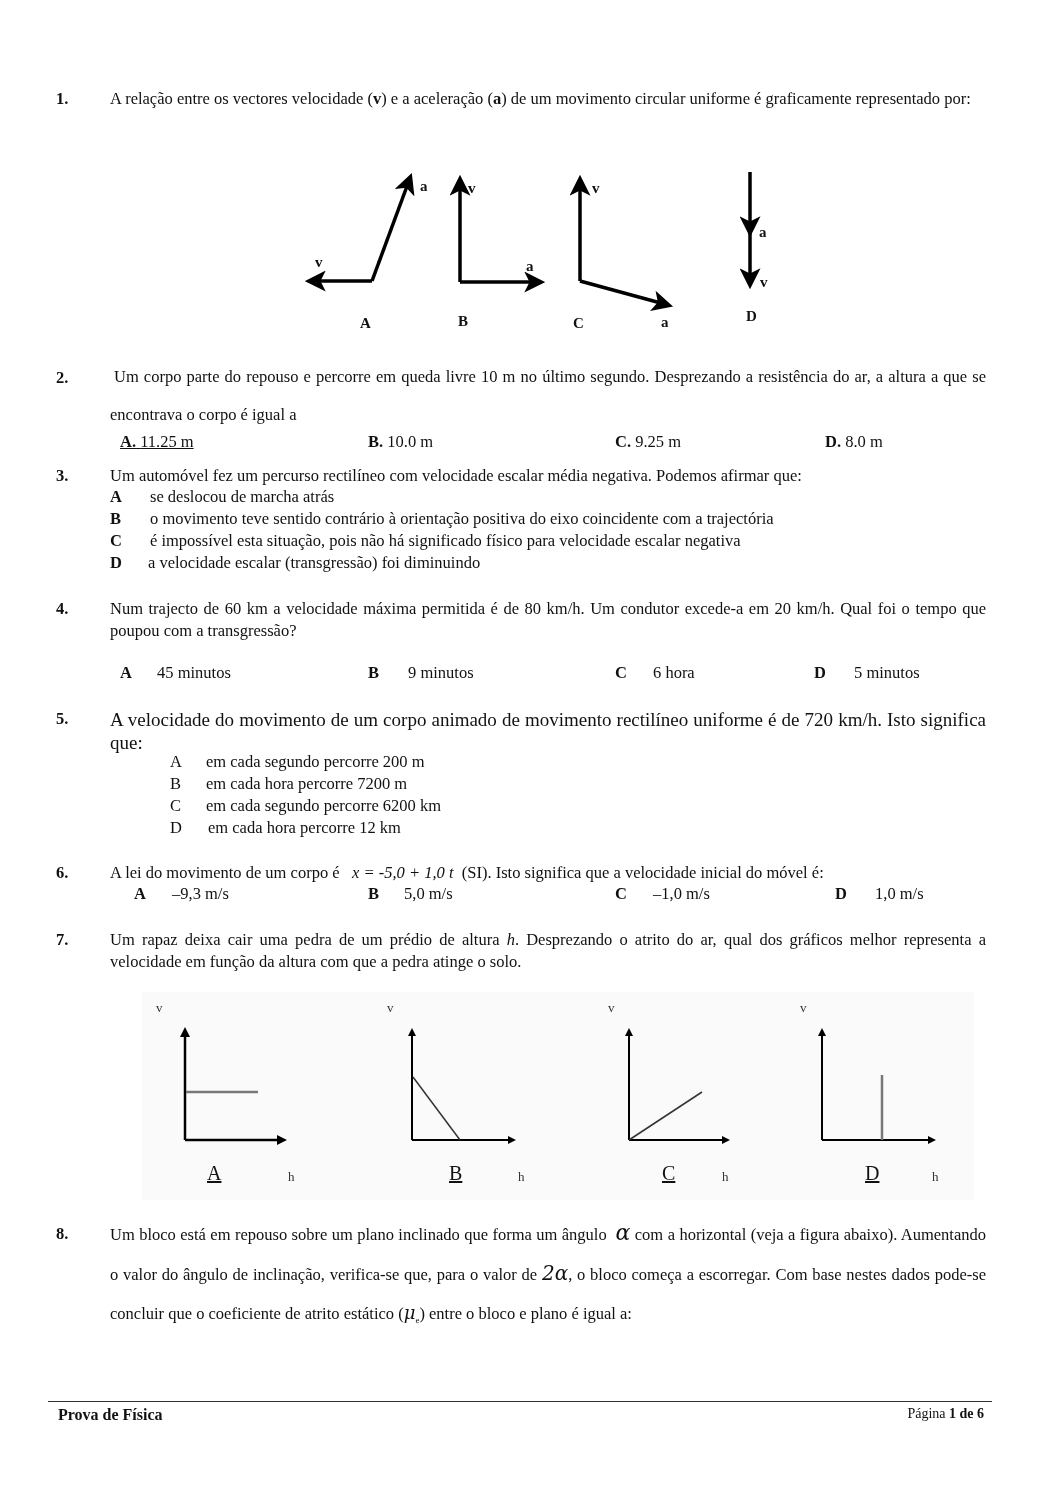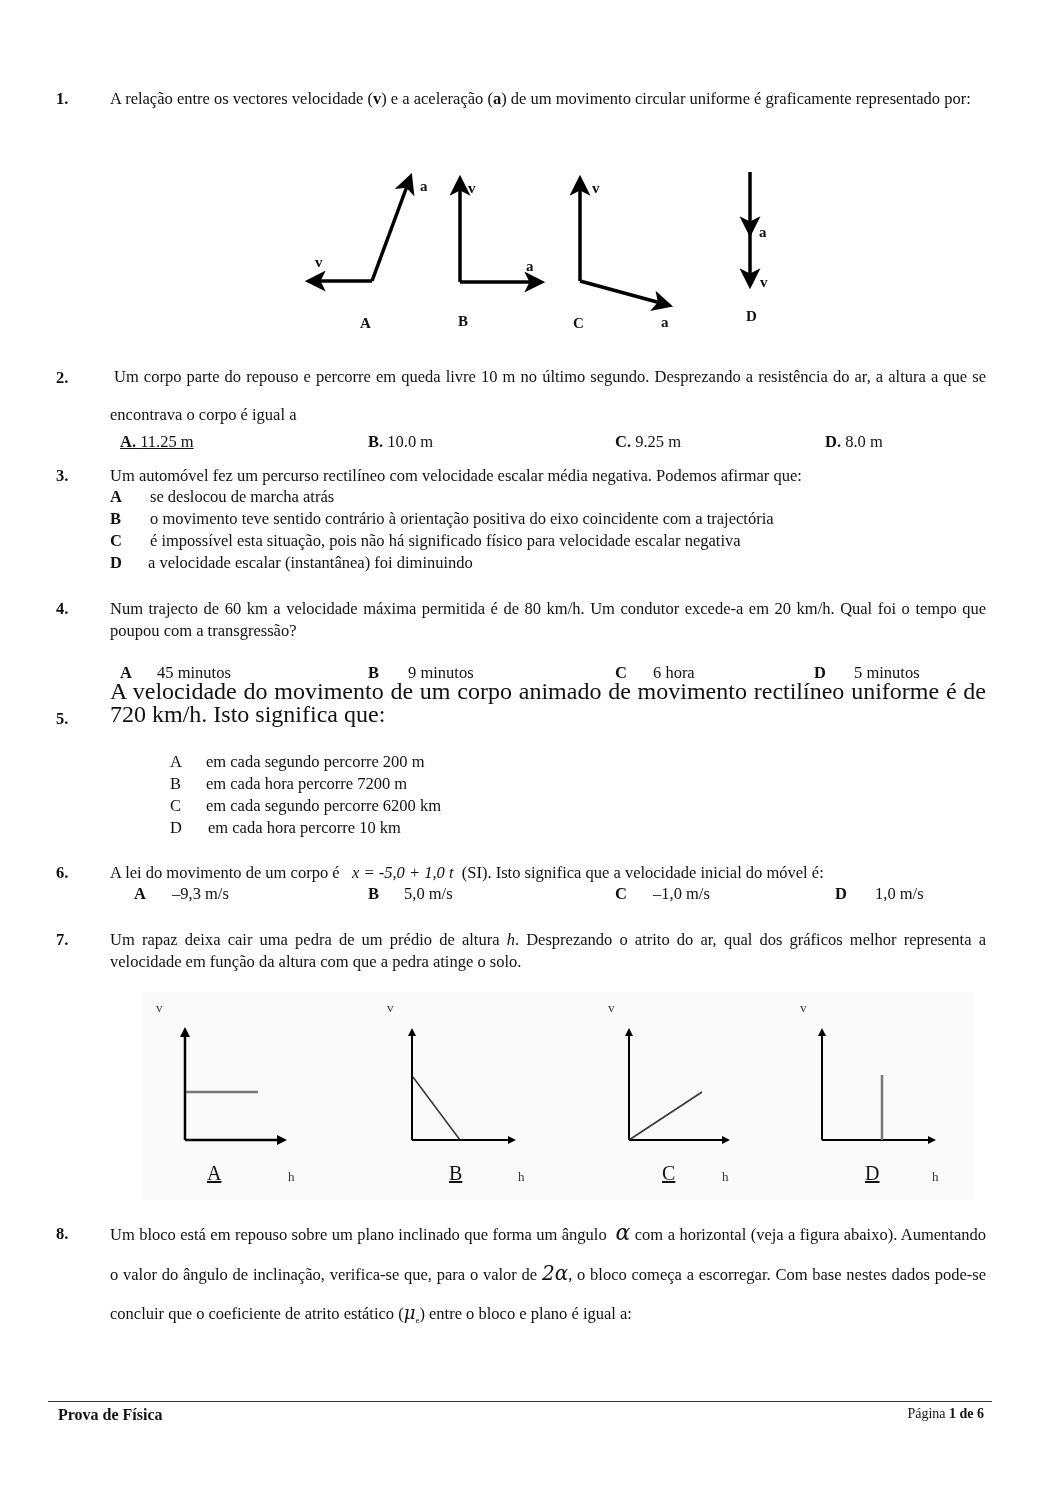--- a/index.html
+++ b/index.html
@@ -80,35 +80,35 @@
 <div class="opt" style="left:120px; top:432px;text-decoration:underline;"><b>A.</b> <span>11.25 m</span></div>
 <div class="opt" style="left:368px; top:432px;"><b>B.</b> <span>10.0 m</span></div>
 <div class="opt" style="left:615px; top:432px;"><b>C.</b> <span>9.25 m</span></div>
 <div class="opt" style="left:825px; top:432px;text-align:right;"><b>D.</b> <span>8.0 m</span></div>
 
 <div class="qnum" style="top:466px;">3.</div>
 <div class="qtext" style="top:465px;">Um automóvel fez um percurso rectilíneo com velocidade escalar média negativa. Podemos afirmar que:</div>
 <div class="opt" style="left:110px; top:487px;"><span class="letter">A</span><span>se deslocou de marcha atrás</span></div>
 <div class="opt" style="left:110px; top:509px;"><span class="letter">B</span><span>o movimento teve sentido contrário à orientação positiva do eixo coincidente com a  trajectória</span></div>
 <div class="opt" style="left:110px; top:531px;"><span class="letter">C</span><span>é impossível esta situação, pois não há significado físico para velocidade escalar negativa</span></div>
-<div class="opt" style="left:110px; top:553px;"><span class="letter" style="width:38px;">D</span><span>a velocidade escalar (instantânea) foi diminuindo</span></div>
+<div class="opt" style="left:110px; top:553px;"><span class="letter" style="width:38px;">D</span><span>a velocidade escalar (transgressão) foi diminuindo</span></div>
 
 <div class="qnum" style="top:599px;">4.</div>
 <div class="qtext" style="top:598px;">Num trajecto de 60 km a velocidade máxima permitida é de 80 km/h. Um condutor excede-a em 20 km/h. Qual foi o tempo que poupou com a transgressão?</div>
 <div class="opt" style="left:120px; top:663px;"><span class="letter" style="width:37px;">A</span><span>45 minutos</span></div>
 <div class="opt" style="left:368px; top:663px;"><span class="letter">B</span><span>9 minutos</span></div>
 <div class="opt" style="left:615px; top:663px;"><span class="letter" style="width:38px;">C</span><span>6 hora</span></div>
 <div class="opt" style="left:814px; top:663px;"><span class="letter">D</span><span>5 minutos</span></div>
 
 <div class="qnum" style="top:709px;">5.</div>
-<div class="qtext" style="top:680px; font-size:24px; line-height:23px;">A velocidade do movimento de um corpo animado de movimento rectilíneo uniforme é de  720 km/h. Isto significa que:</div>
+<div class="qtext" style="top:708px; font-size:19px; line-height:23px;">A velocidade do movimento de um corpo animado de movimento rectilíneo uniforme é de  720 km/h. Isto significa que:</div>
 <div class="opt" style="left:170px; top:752px;"><span class="letter-plain">A</span><span>em cada segundo percorre 200 m</span></div>
 <div class="opt" style="left:170px; top:774px;"><span class="letter-plain">B</span><span>em cada hora percorre 7200 m</span></div>
 <div class="opt" style="left:170px; top:796px;"><span class="letter-plain">C</span><span>em cada segundo percorre 6200 km</span></div>
-<div class="opt" style="left:170px; top:818px;"><span class="letter-plain" style="width:38px;">D</span><span>em cada hora percorre 10 km</span></div>
+<div class="opt" style="left:170px; top:818px;"><span class="letter-plain" style="width:38px;">D</span><span>em cada hora percorre 12 km</span></div>
 
 <div class="qnum" style="top:863px;">6.</div>
 <div class="qtext" style="top:862px;">
   <span>A lei do movimento de um corpo é</span>&nbsp;&nbsp;&nbsp;<i>x = -5,0 + 1,0 t</i>&nbsp;&nbsp;<span>(SI). Isto significa que a velocidade inicial do móvel é:</span>
 </div>
 <div class="opt" style="left:134px; top:884px;"><span class="letter" style="width:38px;">A</span><span>–9,3 m/s</span></div>
 <div class="opt" style="left:368px; top:884px;"><span class="letter" style="width:36px;">B</span><span>5,0 m/s</span></div>
 <div class="opt" style="left:615px; top:884px;"><span class="letter" style="width:38px;">C</span><span>–1,0 m/s</span></div>
 <div class="opt" style="left:835px; top:884px;"><span class="letter" style="width:40px;">D</span><span>1,0 m/s</span></div>
 

